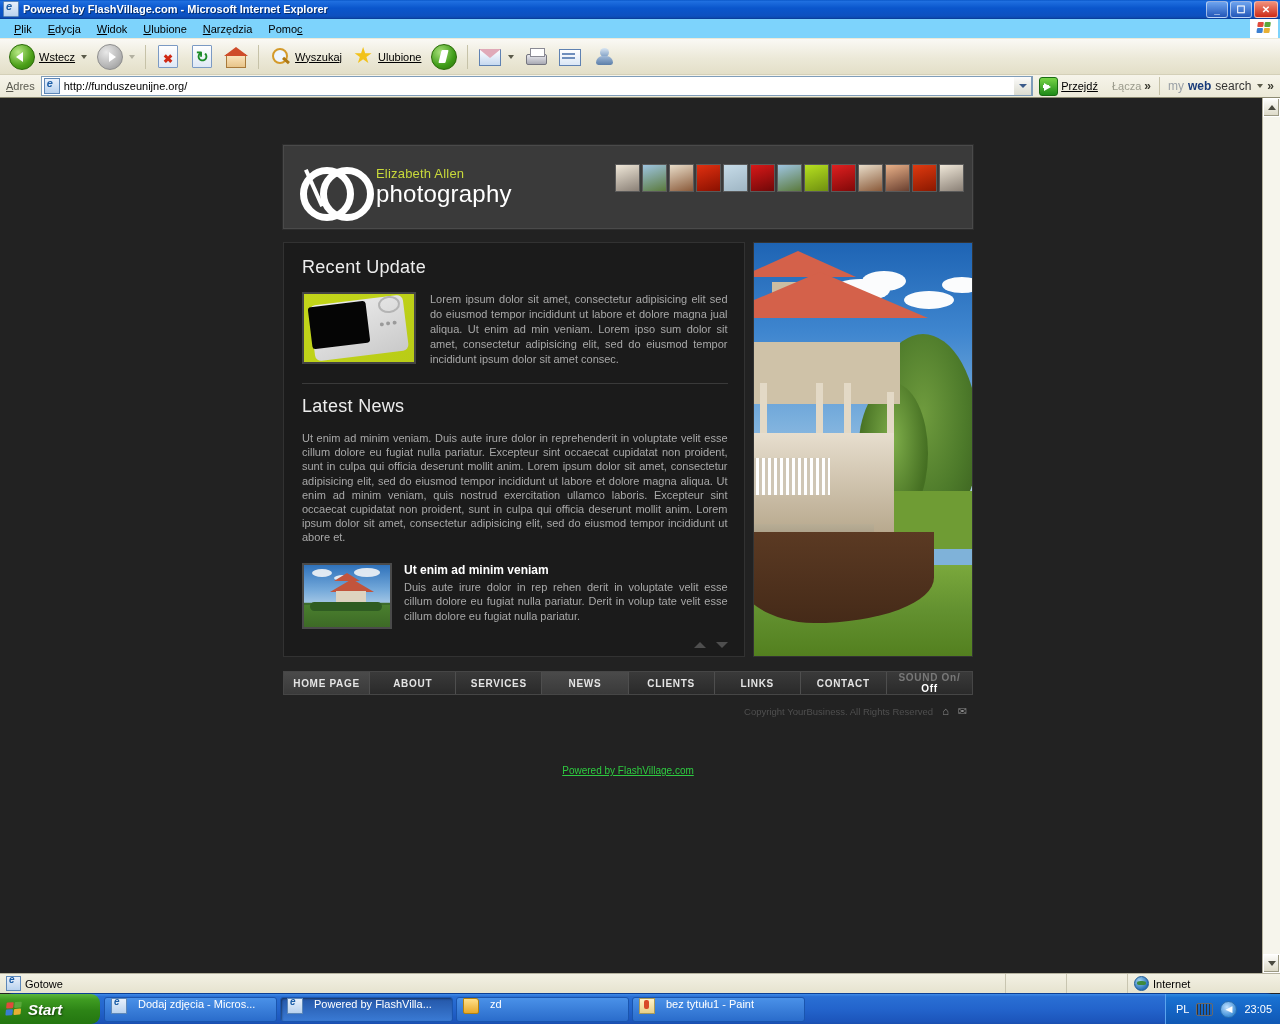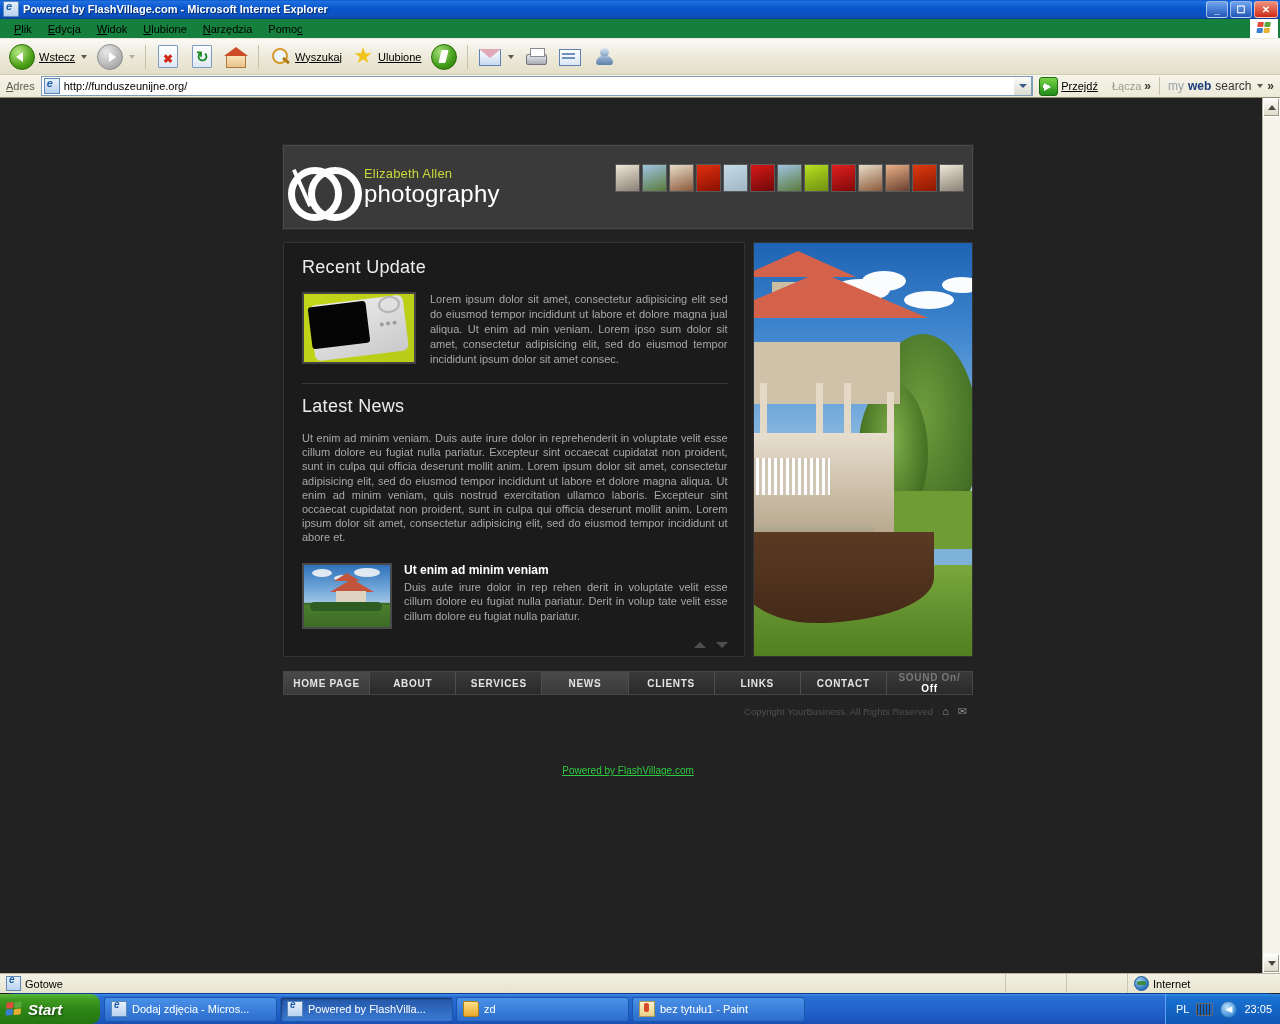--- a/index.html
+++ b/index.html
@@ -34,21 +34,21 @@
   .winbtns{position:absolute;right:2px;top:1px;display:flex;gap:2px;}
   .wb{width:20px;height:15px;border:1px solid #ffffff88;border-radius:3px;
       display:flex;align-items:center;justify-content:center;
       font-size:10px;color:#fff;font-weight:bold;line-height:1;}
   .wb.min{background:linear-gradient(180deg,#6ea4ef,#2256b8);}
   .wb.max{background:linear-gradient(180deg,#6ea4ef,#2256b8);}
   .wb.close{background:linear-gradient(180deg,#f08f7a,#cc2a16);width:22px;}
 
   
   .menubar{
-    height:19px;background:#15803d;display:flex;align-items:center;
+    height:19px;background:#7dd3fc;display:flex;align-items:center;
     padding-left:6px;gap:0px;position:relative;
     border-bottom:1px solid #ece9d8;
   }
   .menubar .mi{padding:1px 8px;color:#000;font-size:11px;cursor:default;}
   .menubar .mi u{text-decoration:underline;}
   .menu-logo{
     position:absolute;right:2px;top:0px;width:28px;height:19px;
     background:#ffffff;display:flex;align-items:center;justify-content:center;
   }
   .flagbox{width:15px;height:13px;position:relative;transform:skewX(-8deg);}
@@ -150,21 +150,21 @@
   .sb-btn.dn .ar{border-top:5px solid #4a4a40;}
   .sb-track{flex:1;background:#f6f5ec;}
 
   
   .site{position:absolute;left:283px;top:47px;width:690px;}
   .site-header{
     height:82px;background:#3a3a3a;border:1px solid #4a4a4a;
     display:flex;align-items:center;position:relative;
     box-shadow:0 0 0 1px #2c2c2c;
   }
-  .logo-wrap{display:flex;align-items:center;padding-left:4px;}
+  .logo-wrap{display:flex;align-items:center;padding-left:16px;}
   .logo-mark{width:66px;height:46px;position:relative;margin-right:10px;}
   .logo-mark .ring{position:absolute;top:3px;width:40px;height:40px;border:7px solid #ffffff;border-radius:50%;}
   .logo-mark .ring.l{left:0;}
   .logo-mark .ring.r{left:20px;}
   .logo-mark .slash{position:absolute;left:12px;top:4px;width:4px;height:40px;background:#ffffff;transform:rotate(-24deg);}
   .logo-txt .name{color:#c8d93a;font-size:13px;line-height:14px;letter-spacing:.2px;}
   .logo-txt .word{color:#ffffff;font-size:24px;line-height:26px;font-weight:300;letter-spacing:.2px;}
   .thumbstrip{position:absolute;right:8px;top:18px;display:flex;gap:2px;}
   .thumb{width:23px;height:26px;border:1px solid #5a5a5a;}
 
@@ -280,21 +280,21 @@
     border-radius:0 9px 9px 0;color:#fff;font-size:15px;font-style:italic;font-weight:bold;
     text-shadow:1px 1px 2px rgba(0,0,0,.5);
   }
   .startbtn .flagbox{transform:skewX(-10deg) rotate(-4deg);width:17px;height:15px;}
   .startbtn .flagbox i{width:7px;height:6px;}
   .startbtn .flagbox i:nth-child(2){left:8px;}
   .startbtn .flagbox i:nth-child(3){top:7px;}
   .startbtn .flagbox i:nth-child(4){left:8px;top:7px;}
   .tasks{flex:1;display:flex;align-items:center;gap:3px;padding:2px 4px;}
   .task{
-    width:159px;height:23px;display:flex;align-items:center;gap:5px;padding:0 6px;
+    width:159px;height:23px;display:flex;align-items:flex-start;gap:11px;padding:0 6px;
     background:linear-gradient(180deg,#4a91e8,#2a6ccb);
     border:1px solid #1a55ae;border-radius:3px;color:#fff;font-size:11px;
     white-space:nowrap;overflow:hidden;
   }
   .task.active{background:linear-gradient(180deg,#2457a8,#3a7ad4);box-shadow:inset 1px 1px 2px rgba(0,0,0,.4);}
   .task .tic{width:14px;height:14px;flex:0 0 auto;position:relative;}
   .tic.ie{background:linear-gradient(180deg,#e8f0fb,#b9d2ee);border:1px solid #5d87b8;}
   .tic.ie:after{content:"e";position:absolute;left:2px;top:-3px;color:#1d5fa8;font-size:10px;font-weight:bold;font-style:italic;}
   .tic.folder{background:linear-gradient(180deg,#ffe08a,#e8a92a);border:1px solid #b4820f;border-radius:1px 3px 2px 2px;}
   .tic.paint{background:linear-gradient(180deg,#fff3c9,#e8d089);border:1px solid #a89a5a;}

